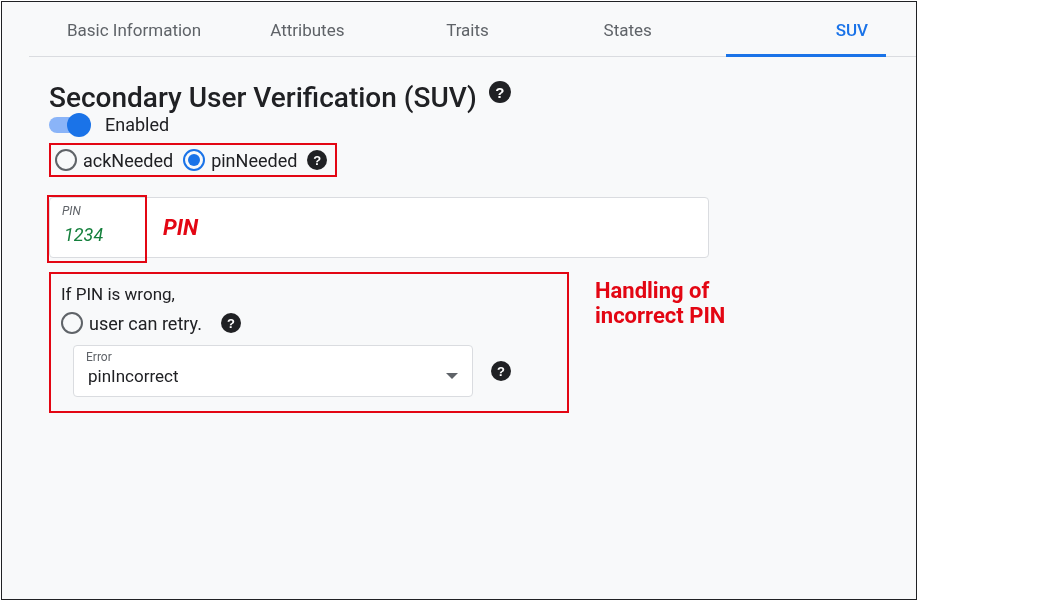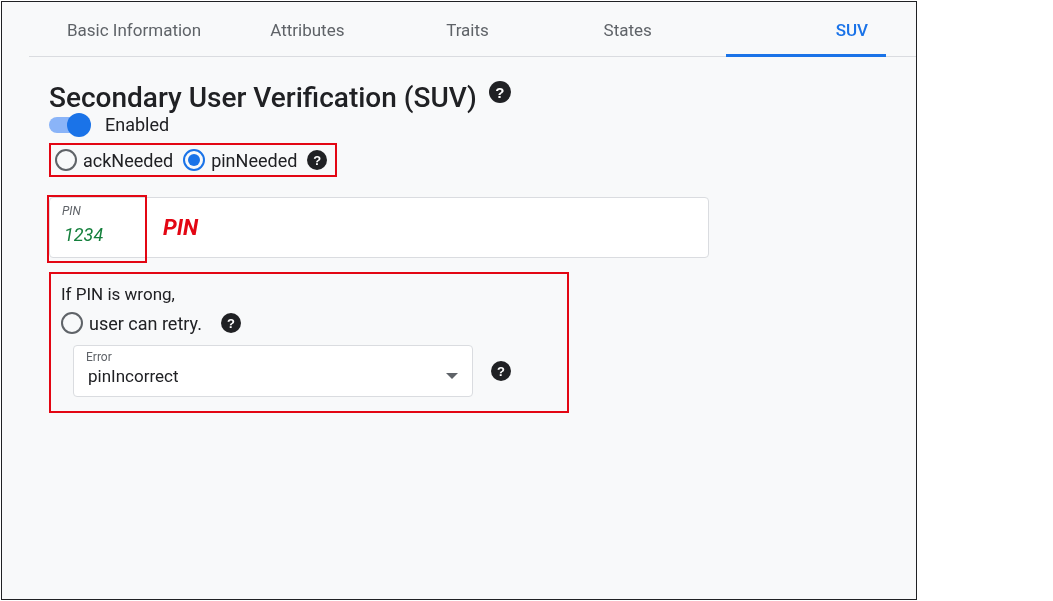--- a/index.html
+++ b/index.html
@@ -336,16 +336,20 @@
         <div class="select-wrapper">
           <div class="select-field">
             <div class="select-label">Error</div>
             <div class="select-value">pinIncorrect</div>
             <div class="dropdown-arrow"></div>
           </div>
           <div class="help-icon small">?</div>
         </div>
       </div>
 
+      <div style="margin-top:20px;">
+        <div class="annot-inline">Handling of</div>
+        <div class="annot-inline">incorrect PIN</div>
+      </div>
     </div>
 
   </div>
 </div>
 
 </body></html>

